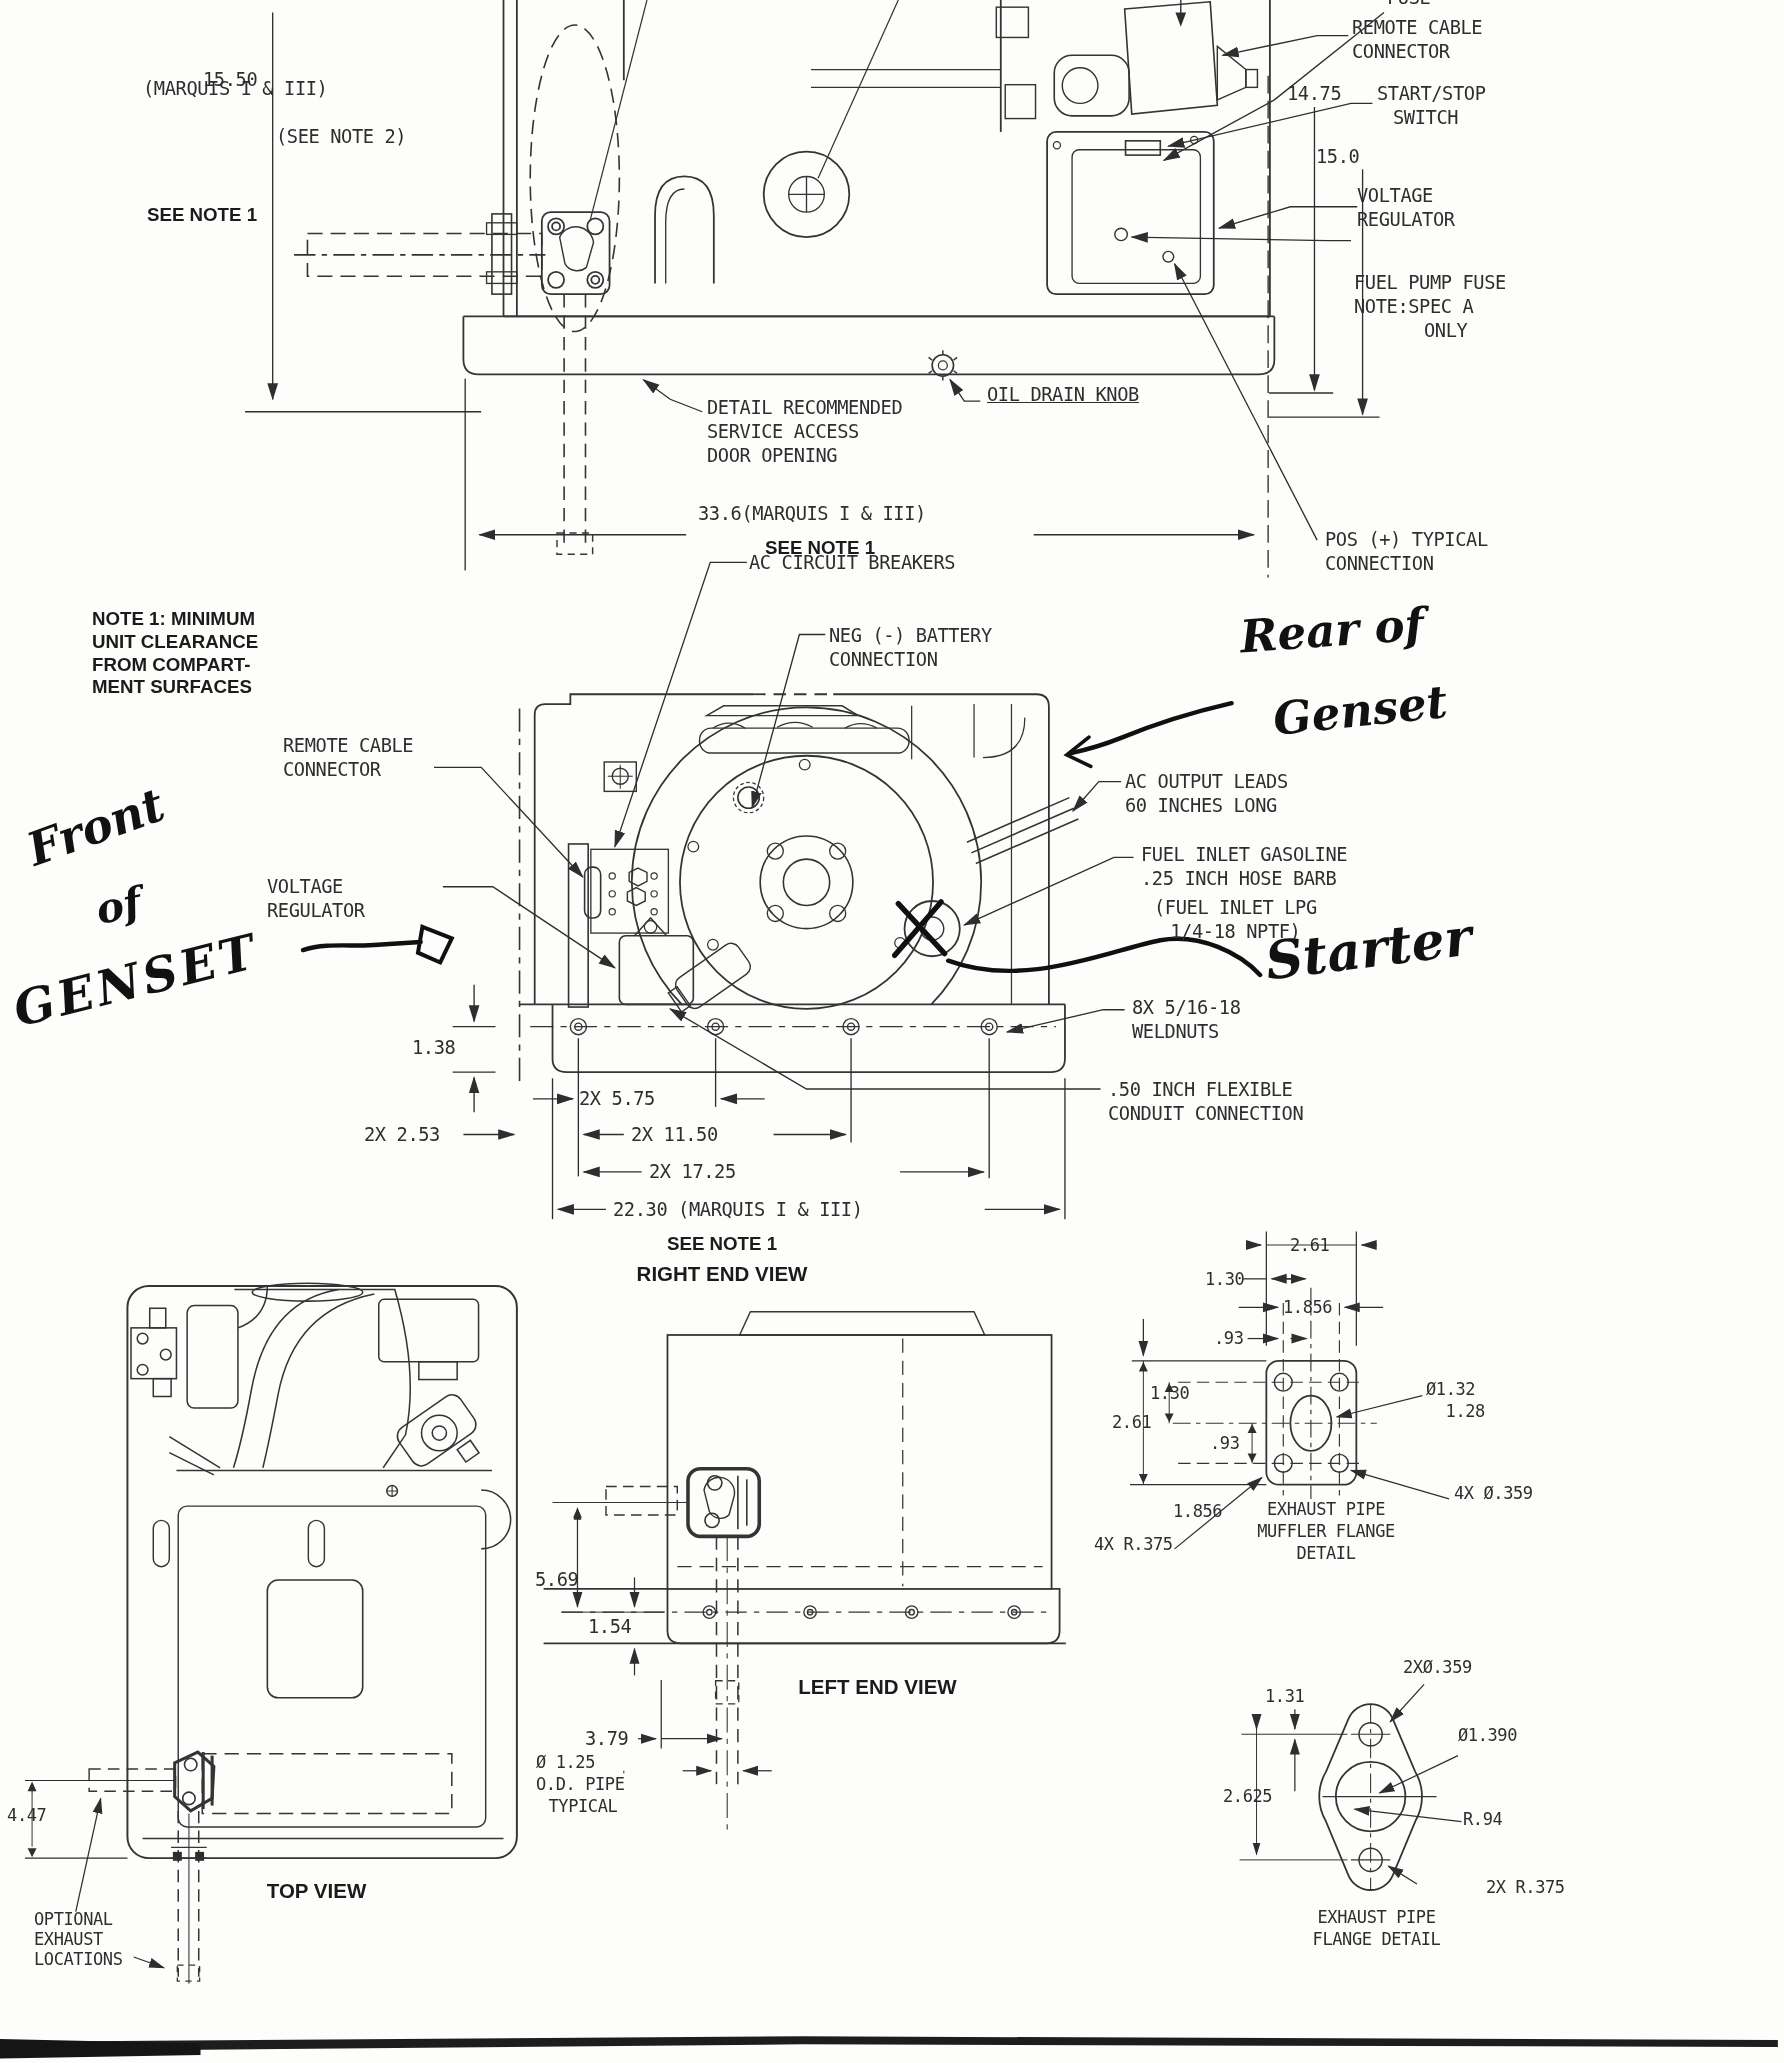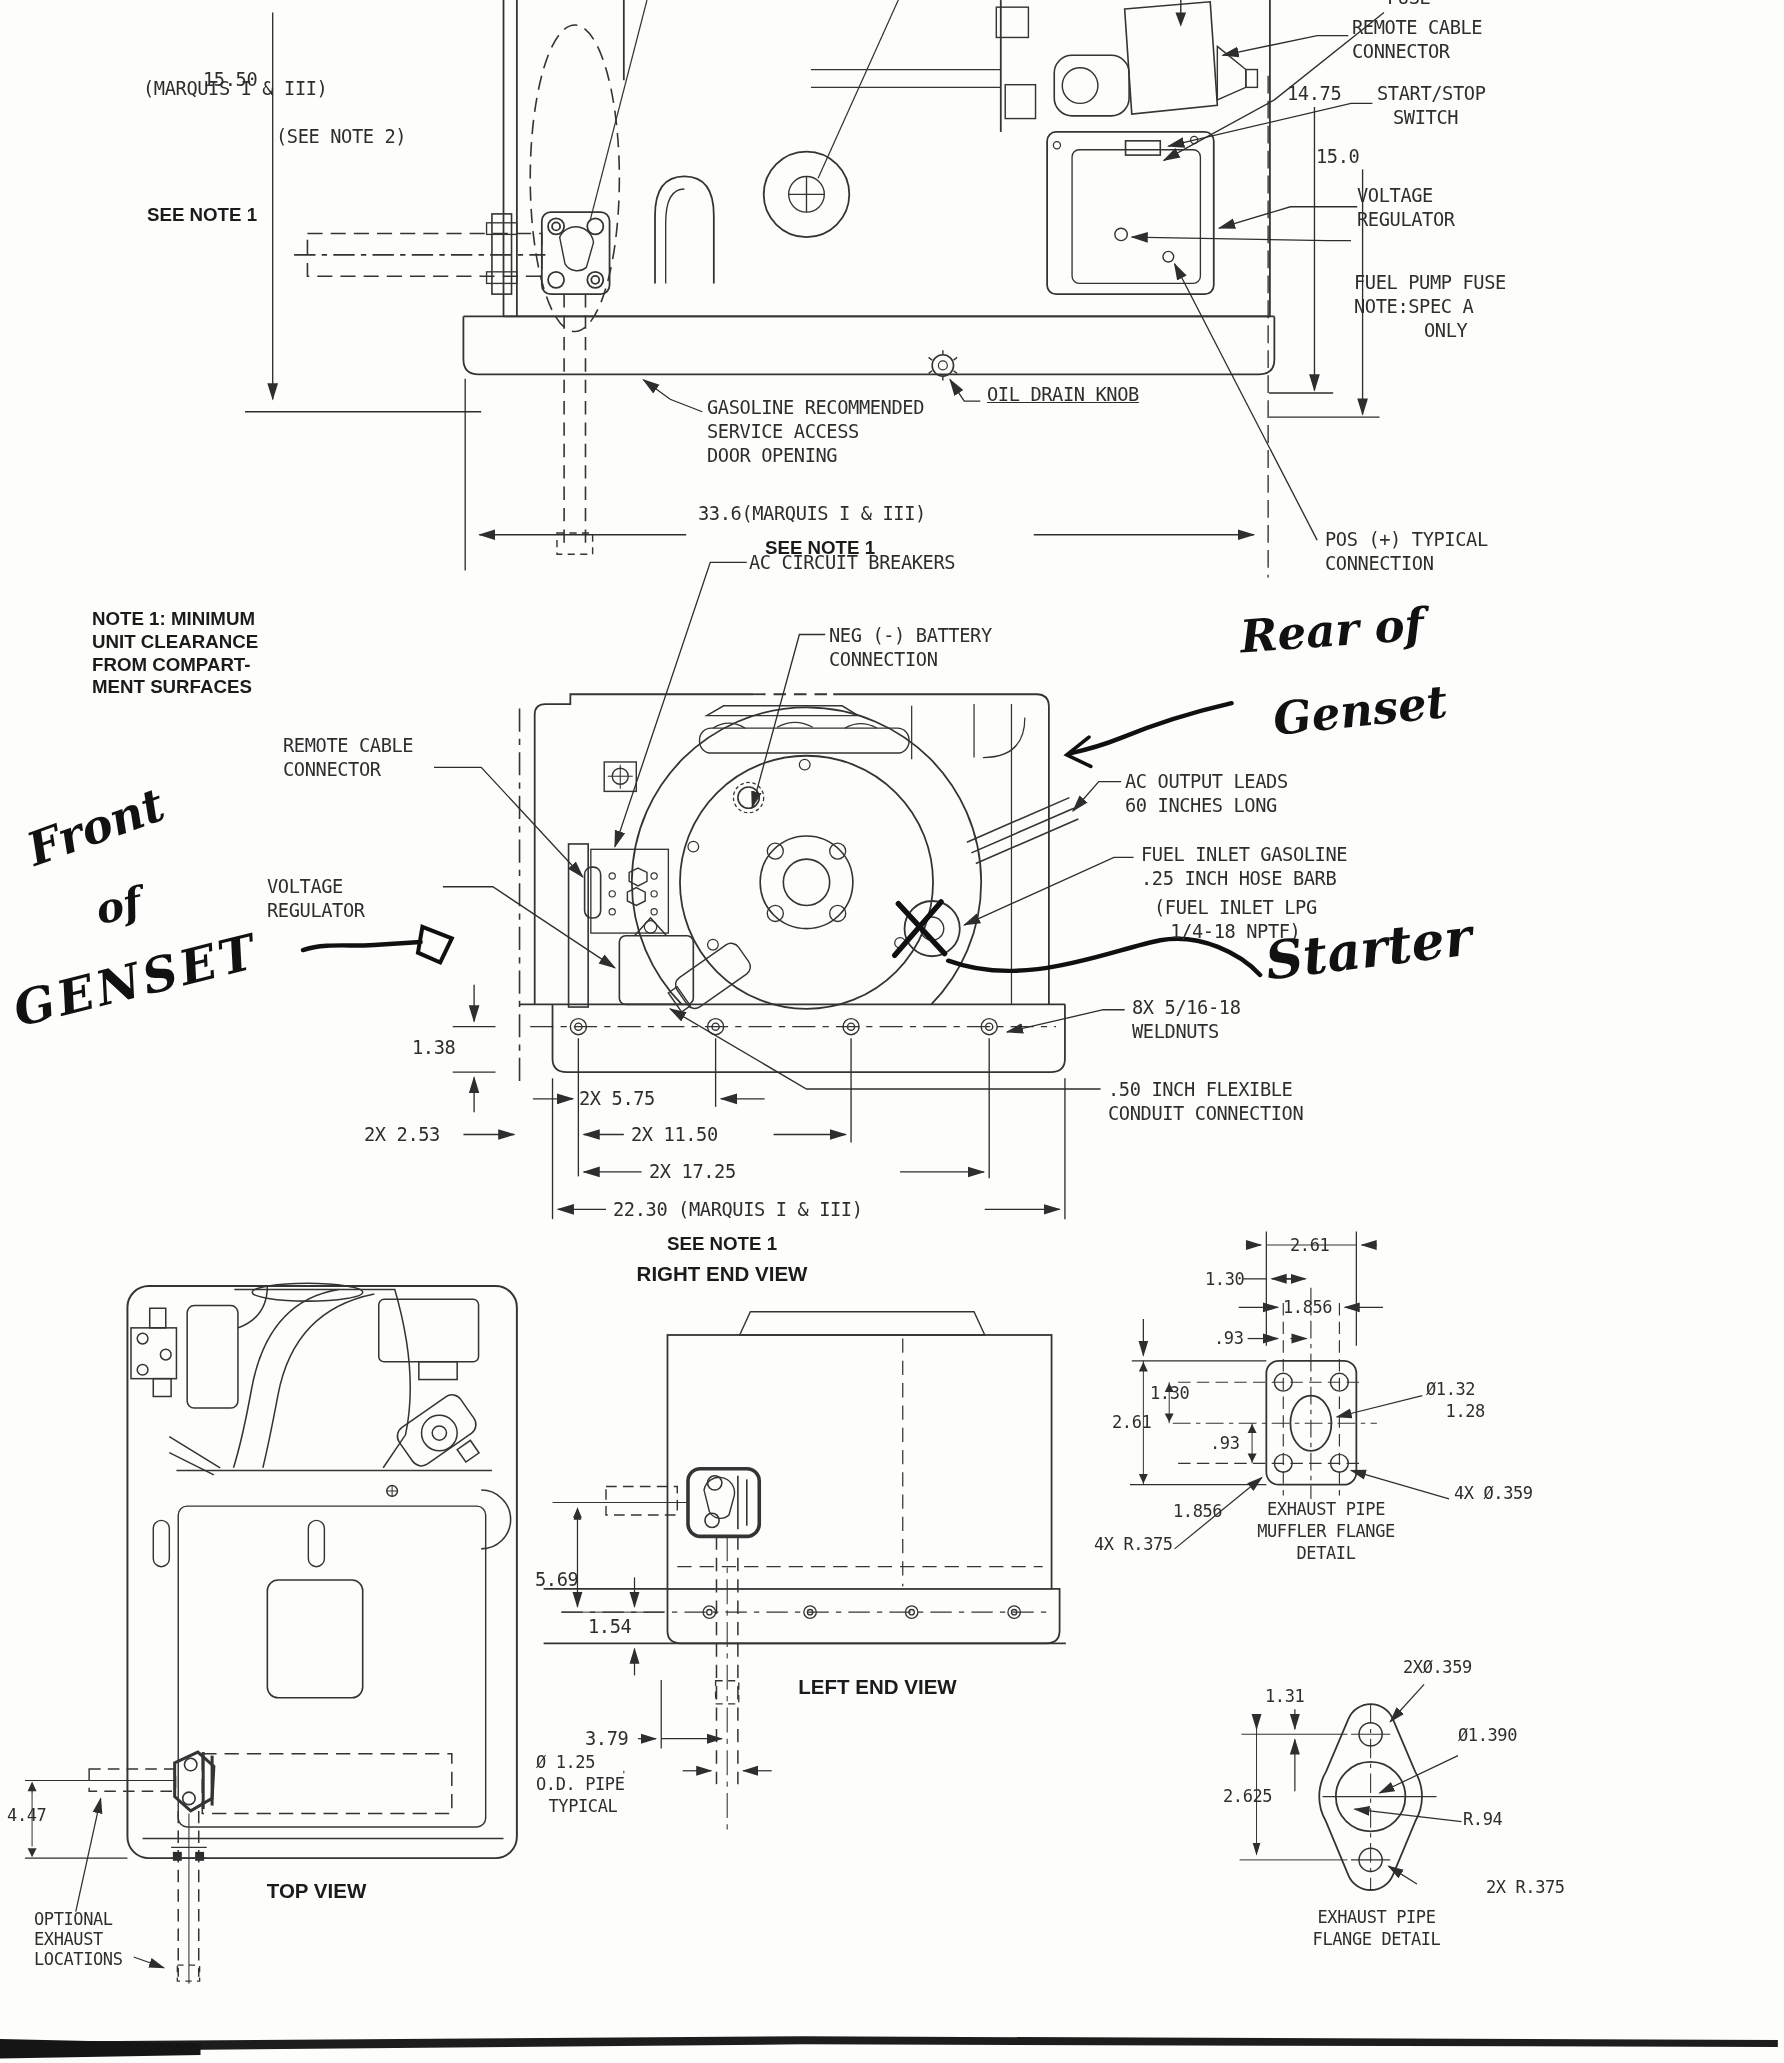--- a/index.html
+++ b/index.html
@@ -437,21 +437,21 @@
 <div class="lbl" style="left:276px;top:125px;">(SEE NOTE 2)</div>
 <div class="lbl bold" style="left:147px;top:203px;">SEE NOTE 1</div>
 <div class="lbl" style="left:1387px;top:-14.3px;">FUSE</div>
 <div class="lbl" style="left:1352px;top:16px;"><span>REMOTE CABLE</span><br><span>CONNECTOR</span></div>
 <div class="lbl" style="left:1272px;top:82px;padding-left:15px;">14.75</div>
 <div class="lbl" style="left:1377px;top:82px;"><span>START/STOP</span><br><span style="margin-left:16px">SWITCH</span></div>
 <div class="lbl" style="left:1316px;top:145px;">15.0</div>
 <div class="lbl" style="left:1357px;top:184px;"><span>VOLTAGE</span><br><span>REGULATOR</span></div>
 <div class="lbl" style="left:1354px;top:271px;"><span>FUEL PUMP FUSE</span><br><span>NOTE:SPEC A</span><br><span style="margin-left:70px">ONLY</span></div>
 <div class="lbl" style="left:987px;top:383px;text-decoration:underline;">OIL DRAIN KNOB</div>
-<div class="lbl" style="left:707px;top:396px;"><span>GASOLINE RECOMMENDED</span><br><span>SERVICE ACCESS</span><br><span>DOOR OPENING</span></div>
+<div class="lbl" style="left:707px;top:396px;"><span>DETAIL RECOMMENDED</span><br><span>SERVICE ACCESS</span><br><span>DOOR OPENING</span></div>
 <div class="lbl" style="left:698px;top:502px;">33.6(MARQUIS I &amp; III)</div>
 <div class="lbl bold" style="left:765px;top:536px;">SEE NOTE 1</div>
 <div class="lbl" style="left:1325px;top:528px;"><span>POS (+) TYPICAL</span><br><span>CONNECTION</span></div>
 
 <div class="lbl bold" style="left:92px;top:608px;line-height:1.22;"><span>NOTE 1: MINIMUM</span><br><span>UNIT CLEARANCE</span><br><span>FROM COMPART-</span><br><span>MENT SURFACES</span></div>
 
 <div class="lbl" style="left:749px;top:551px;">AC CIRCUIT BREAKERS</div>
 <div class="lbl" style="left:829px;top:624px;"><span>NEG (-) BATTERY</span><br><span>CONNECTION</span></div>
 <div class="lbl" style="left:283px;top:734px;"><span>REMOTE CABLE</span><br><span>CONNECTOR</span></div>
 <div class="lbl" style="left:267px;top:875px;"><span>VOLTAGE</span><br><span>REGULATOR</span></div>

